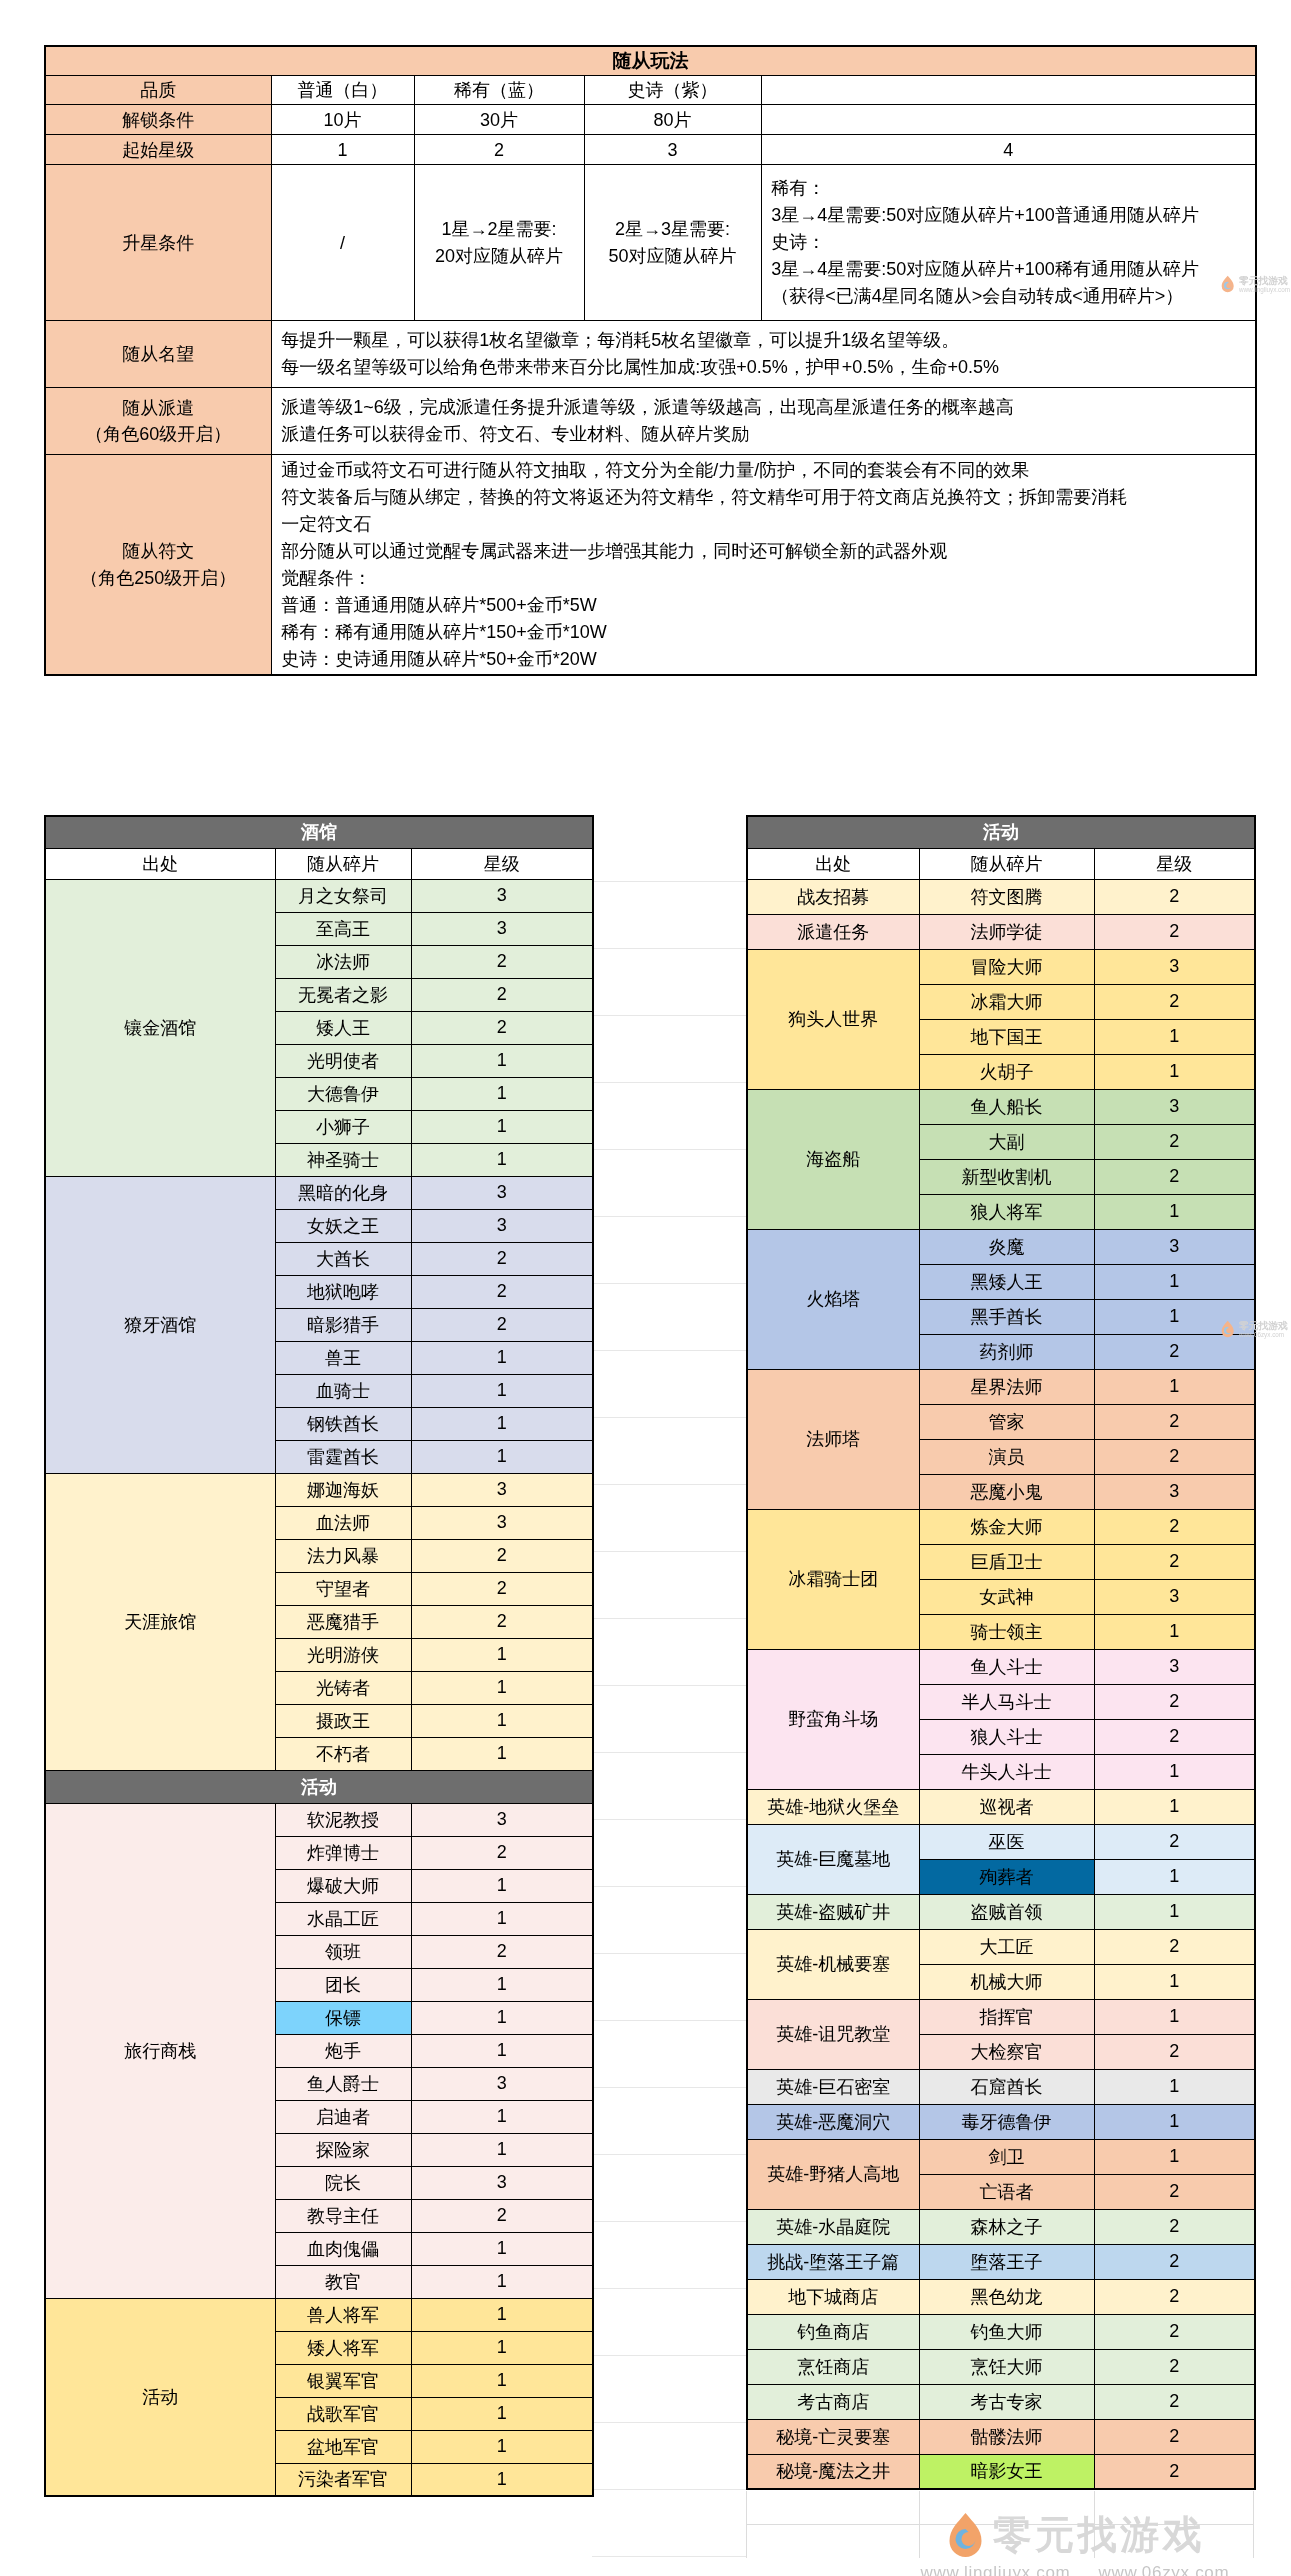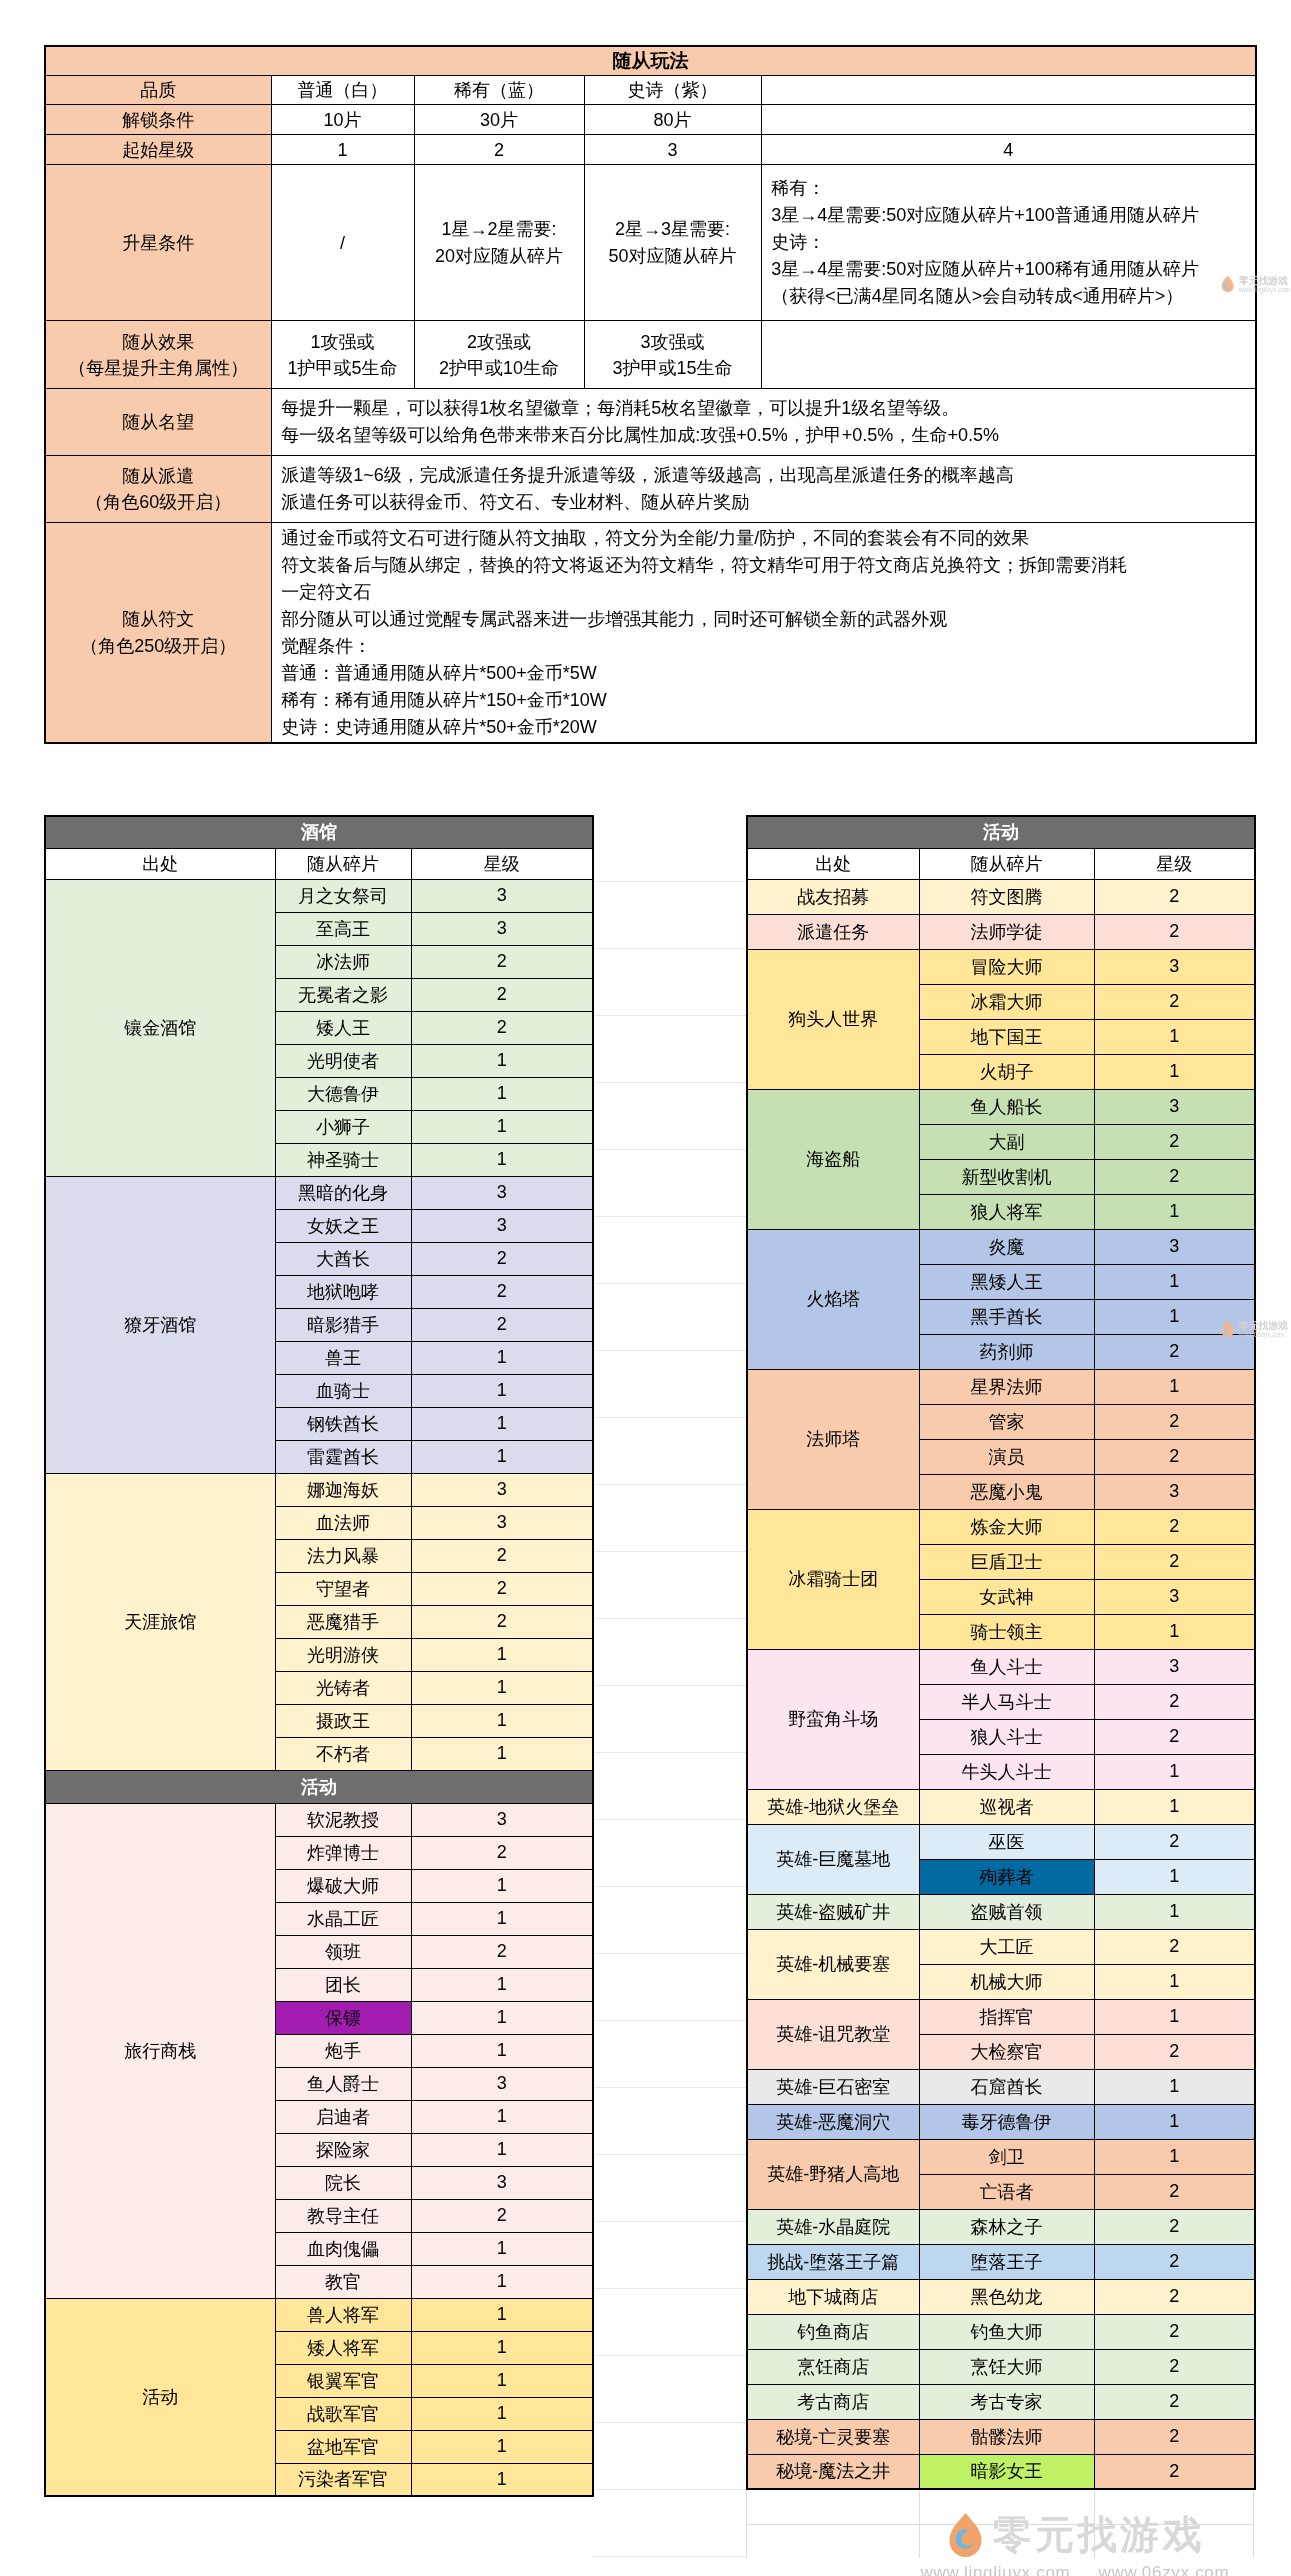--- a/index.html
+++ b/index.html
@@ -124,39 +124,20 @@
           <div class="line">50对应随从碎片</div>
         </td>
         <td class="left-text">
           <div class="line">稀有：</div>
           <div class="line">3星→4星需要:50对应随从碎片+100普通通用随从碎片</div>
           <div class="line">史诗：</div>
           <div class="line">3星→4星需要:50对应随从碎片+100稀有通用随从碎片</div>
           <div class="line">（获得&lt;已满4星同名随从&gt;会自动转成&lt;通用碎片&gt;）</div>
         </td>
       </tr>
-      <tr class="r97">
-        <td class="lbl">
-          <div>随从效果</div>
-          <div>（每星提升主角属性）</div>
-        </td>
-        <td>
-          <div>1攻强或</div>
-          <div>1护甲或5生命</div>
-        </td>
-        <td>
-          <div>2攻强或</div>
-          <div>2护甲或10生命</div>
-        </td>
-        <td>
-          <div>3攻强或</div>
-          <div>3护甲或15生命</div>
-        </td>
-        <td></td>
-      </tr>
       <tr class="r95">
         <td class="lbl">随从名望</td>
         <td colspan="4" class="left-text">
           <div class="line">每提升一颗星，可以获得1枚名望徽章；每消耗5枚名望徽章，可以提升1级名望等级。</div>
           <div class="line">每一级名望等级可以给角色带来带来百分比属性加成:攻强+0.5%，护甲+0.5%，生命+0.5%</div>
         </td>
       </tr>
       <tr class="r95">
         <td class="lbl">
           <div>随从派遣</div>
@@ -342,21 +323,21 @@
         </tr>
         <tr>
           <td style="background: rgb(251, 236, 234);">领班</td>
           <td style="background: rgb(251, 236, 234);">2</td>
         </tr>
         <tr>
           <td style="background: rgb(251, 236, 234);">团长</td>
           <td style="background: rgb(251, 236, 234);">1</td>
         </tr>
         <tr>
-          <td style="background: #a21caf;">保镖</td>
+          <td style="background: #7dd3fc;">保镖</td>
           <td style="background: rgb(251, 236, 234);">1</td>
         </tr>
         <tr>
           <td style="background: rgb(251, 236, 234);">炮手</td>
           <td style="background: rgb(251, 236, 234);">1</td>
         </tr>
         <tr>
           <td style="background: rgb(251, 236, 234);">鱼人爵士</td>
           <td style="background: rgb(251, 236, 234);">3</td>
         </tr>

